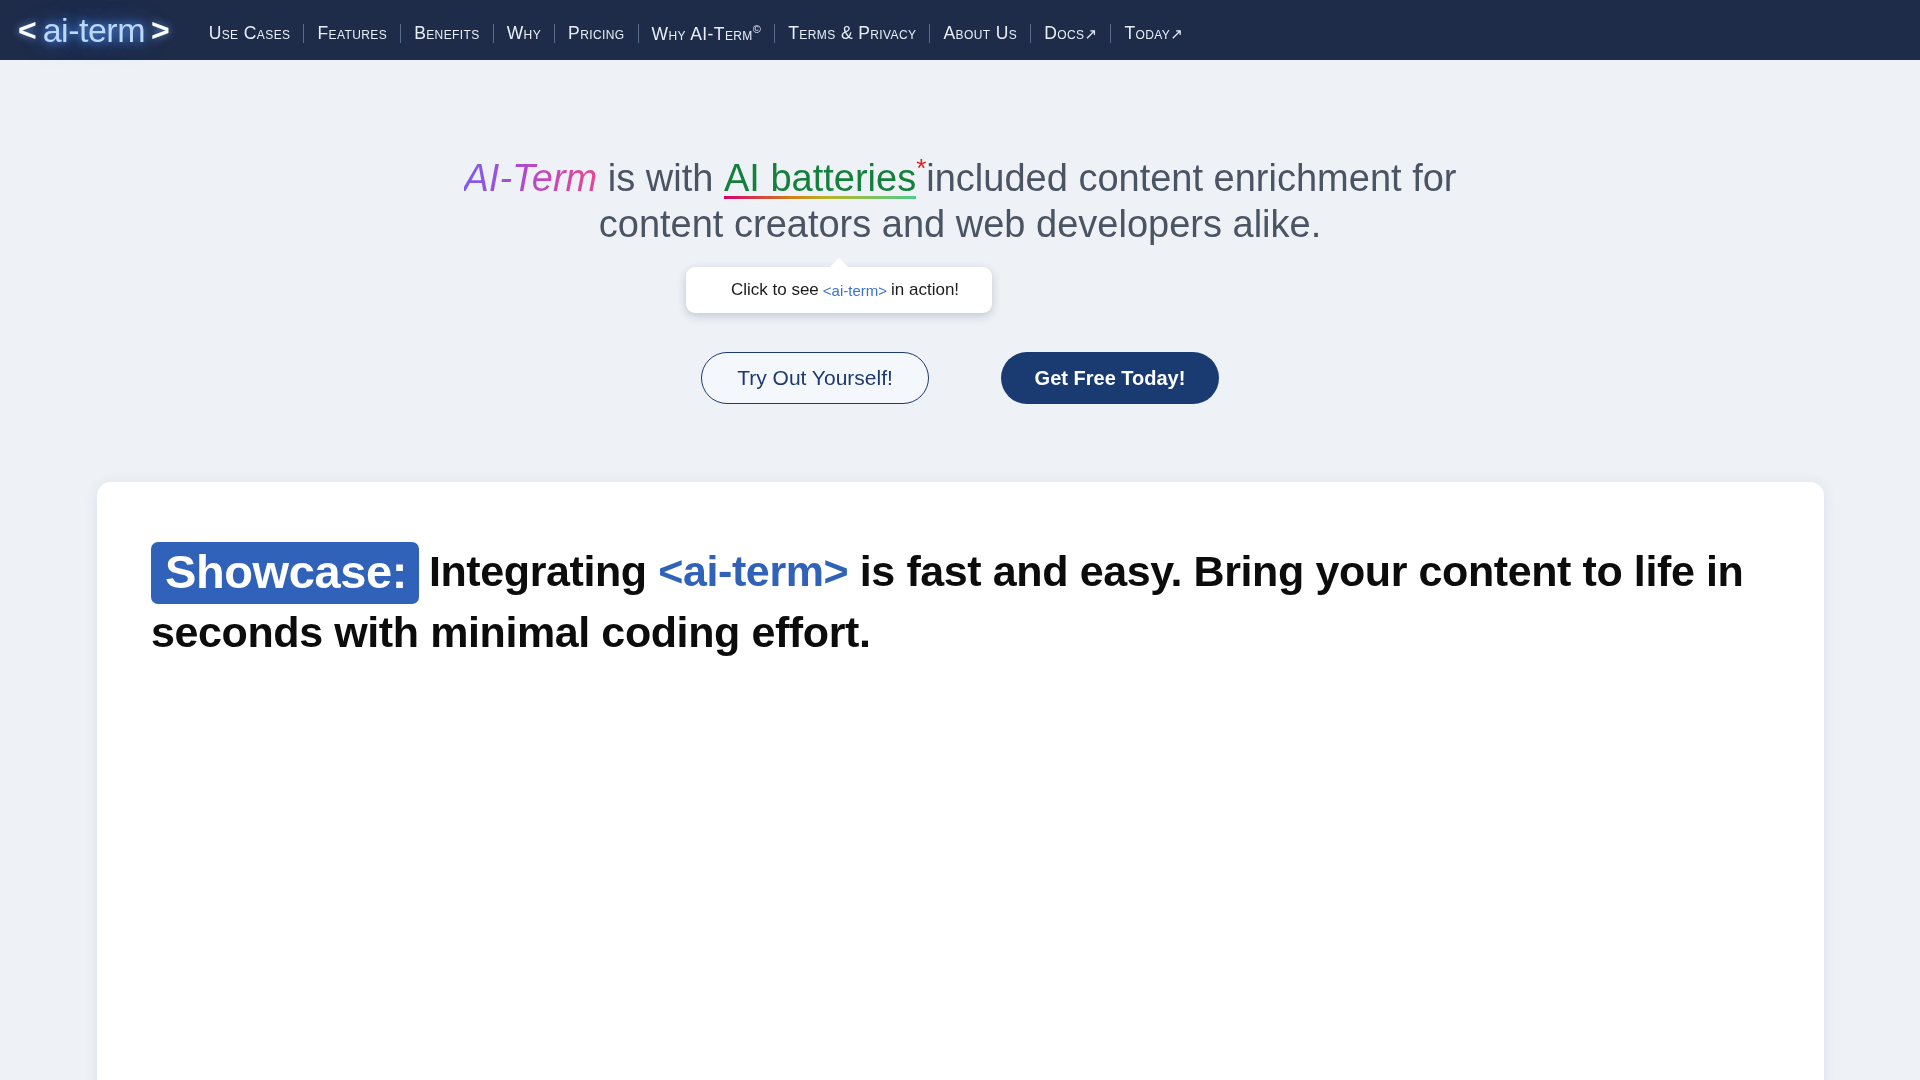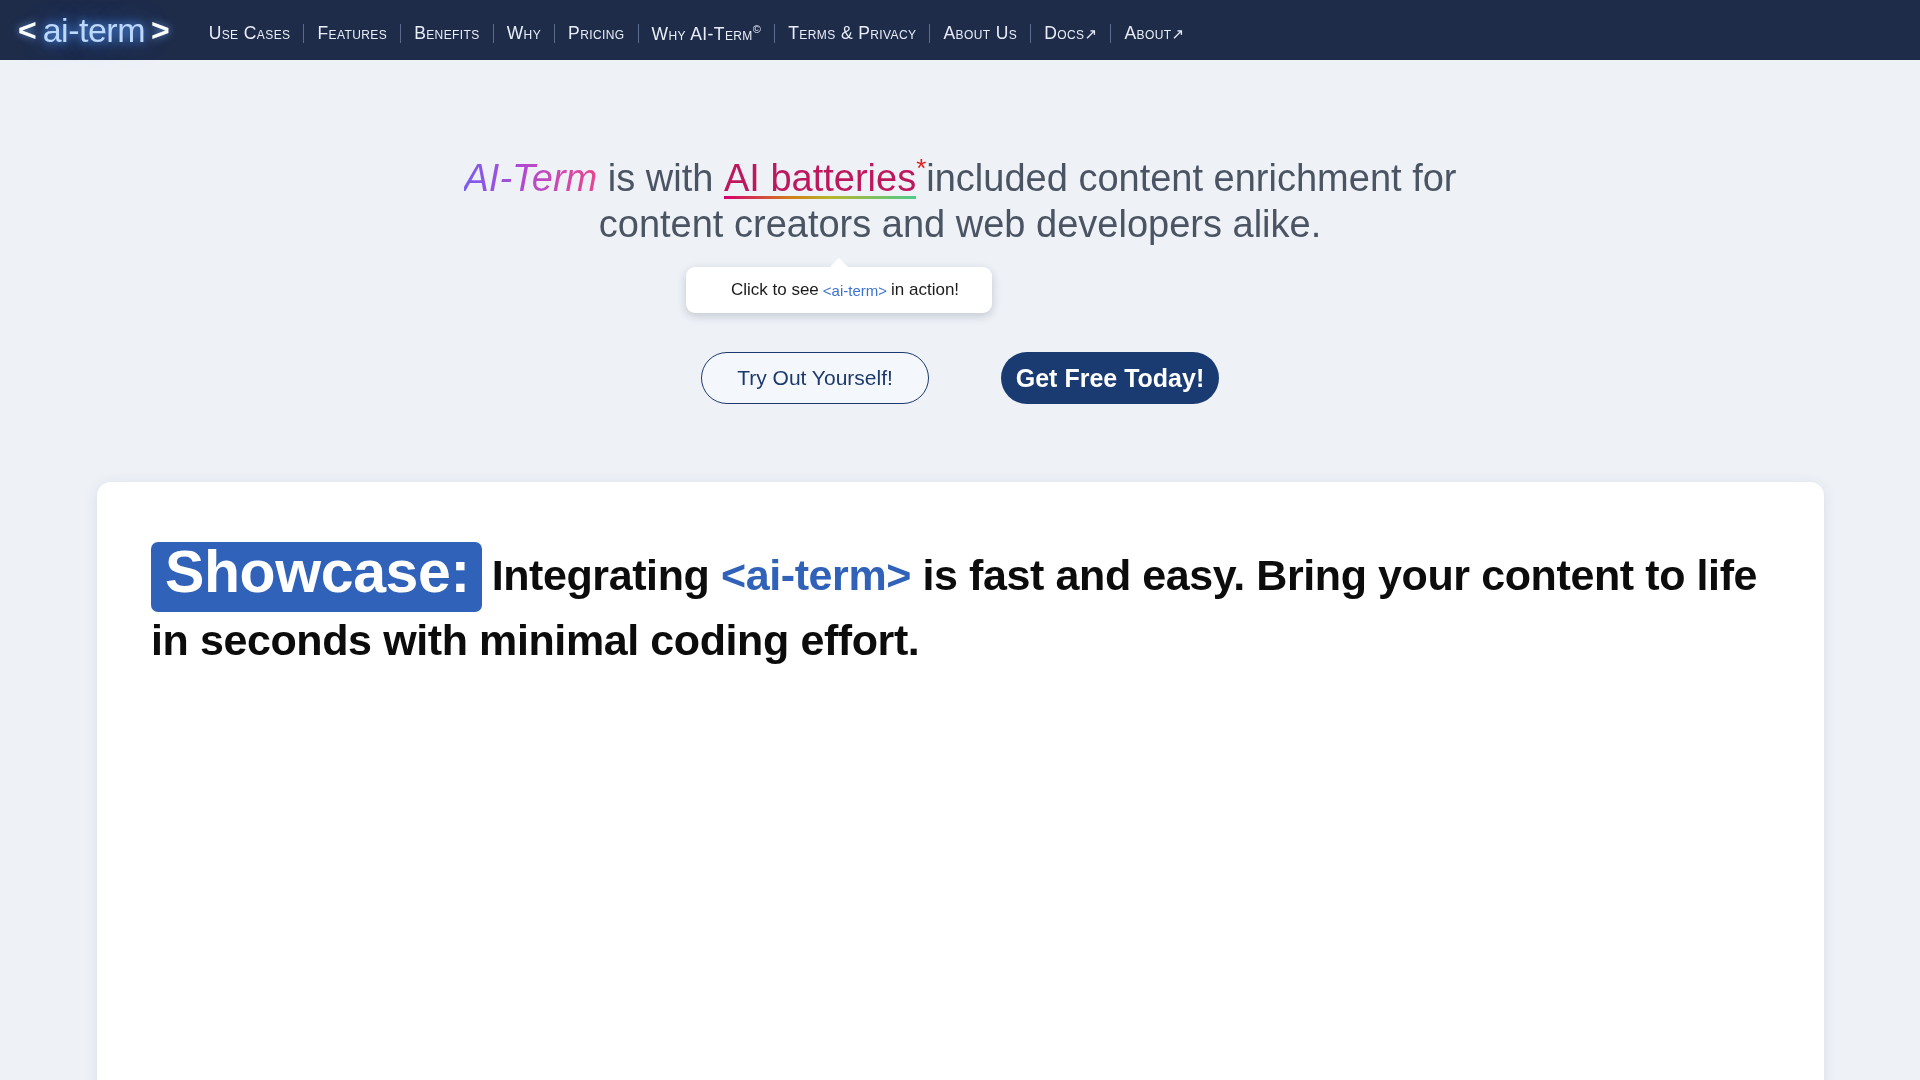--- a/index.html
+++ b/index.html
@@ -98,21 +98,21 @@
     font-weight: 400;
     background: linear-gradient(90deg, #7b5cf0 0%, #b14ad0 45%, #e8468f 100%);
     -webkit-background-clip: text;
     background-clip: text;
     color: transparent;
     -webkit-text-fill-color: transparent;
   }
   .ai-batteries {
     position: relative;
     display: inline-block;
-    color: #be185d;
+    color: #15803d;
     cursor: pointer;
     text-align: center;
   }
   .ai-batteries::after {
     content: "";
     position: absolute;
     left: 0; right: 0; bottom: 2px;
     height: 3px;
     background: linear-gradient(90deg, #d6006e 0%, #d18016 35%, #b6b62c 55%, #4ecb8d 100%);
   }
@@ -175,21 +175,21 @@
     font-size: 21px;
     display: flex; align-items: center; justify-content: center;
     cursor: pointer;
     font-family: "Liberation Sans", sans-serif;
   }
   .btn-solid {
     width: 218px; height: 52px;
     border-radius: 26px;
     background: #1a3a72;
     color: #ffffff;
-    font-size: 25px;
+    font-size: 20px;
     font-weight: 700;
     display: flex; align-items: center; justify-content: center;
     cursor: pointer;
     font-family: "Liberation Sans", sans-serif;
   }
 
   
   .showcase-card {
     position: absolute;
     top: 482px;
@@ -211,23 +211,23 @@
     font-weight: 700;
     color: #0c0c0c;
     font-family: "Liberation Sans Narrow", "Liberation Sans", sans-serif;
     letter-spacing: -0.4px;
   }
   .badge-showcase {
     display: inline-block;
     background: #2f62b8;
     color: #ffffff;
     border-radius: 7px;
-    padding: 2px 12px 12px 14px;
-    font-weight: 700;
-    font-size: 59px;
+    padding: 2px 12px 4px 14px;
+    font-weight: 700;
+    font-size: 47px;
     line-height: 56px;
     transform: translateY(2px);
     margin-right: 10px;
   }
   .code-tag-blue { color: #2f62b8; }
 </style>
 </head>
 <body>
 
 <div class="navbar">
@@ -248,21 +248,21 @@
     <span class="nav-link">Pricing</span>
     <span class="nav-sep"></span>
     <span class="nav-link"><span>Why AI-Term</span><span class="sup-c">©</span></span>
     <span class="nav-sep"></span>
     <span class="nav-link">Terms &amp; Privacy</span>
     <span class="nav-sep"></span>
     <span class="nav-link">About Us</span>
     <span class="nav-sep"></span>
     <span class="nav-link"><span>Docs</span><span class="ext-arrow">↗</span></span>
     <span class="nav-sep"></span>
-    <span class="nav-link"><span>About</span><span class="ext-arrow">↗</span></span>
+    <span class="nav-link"><span>Today</span><span class="ext-arrow">↗</span></span>
   </div>
 </div>
 
 <div class="hero">
   <div class="hero-head">
     <div>
       <span class="ai-term-grad">AI-Term</span><span> is with </span><span class="ai-batteries">AI batteries</span><span class="asterisk">*</span><span>included content enrichment for</span>
     </div>
     <div>content creators and web developers alike.</div>
   </div>

